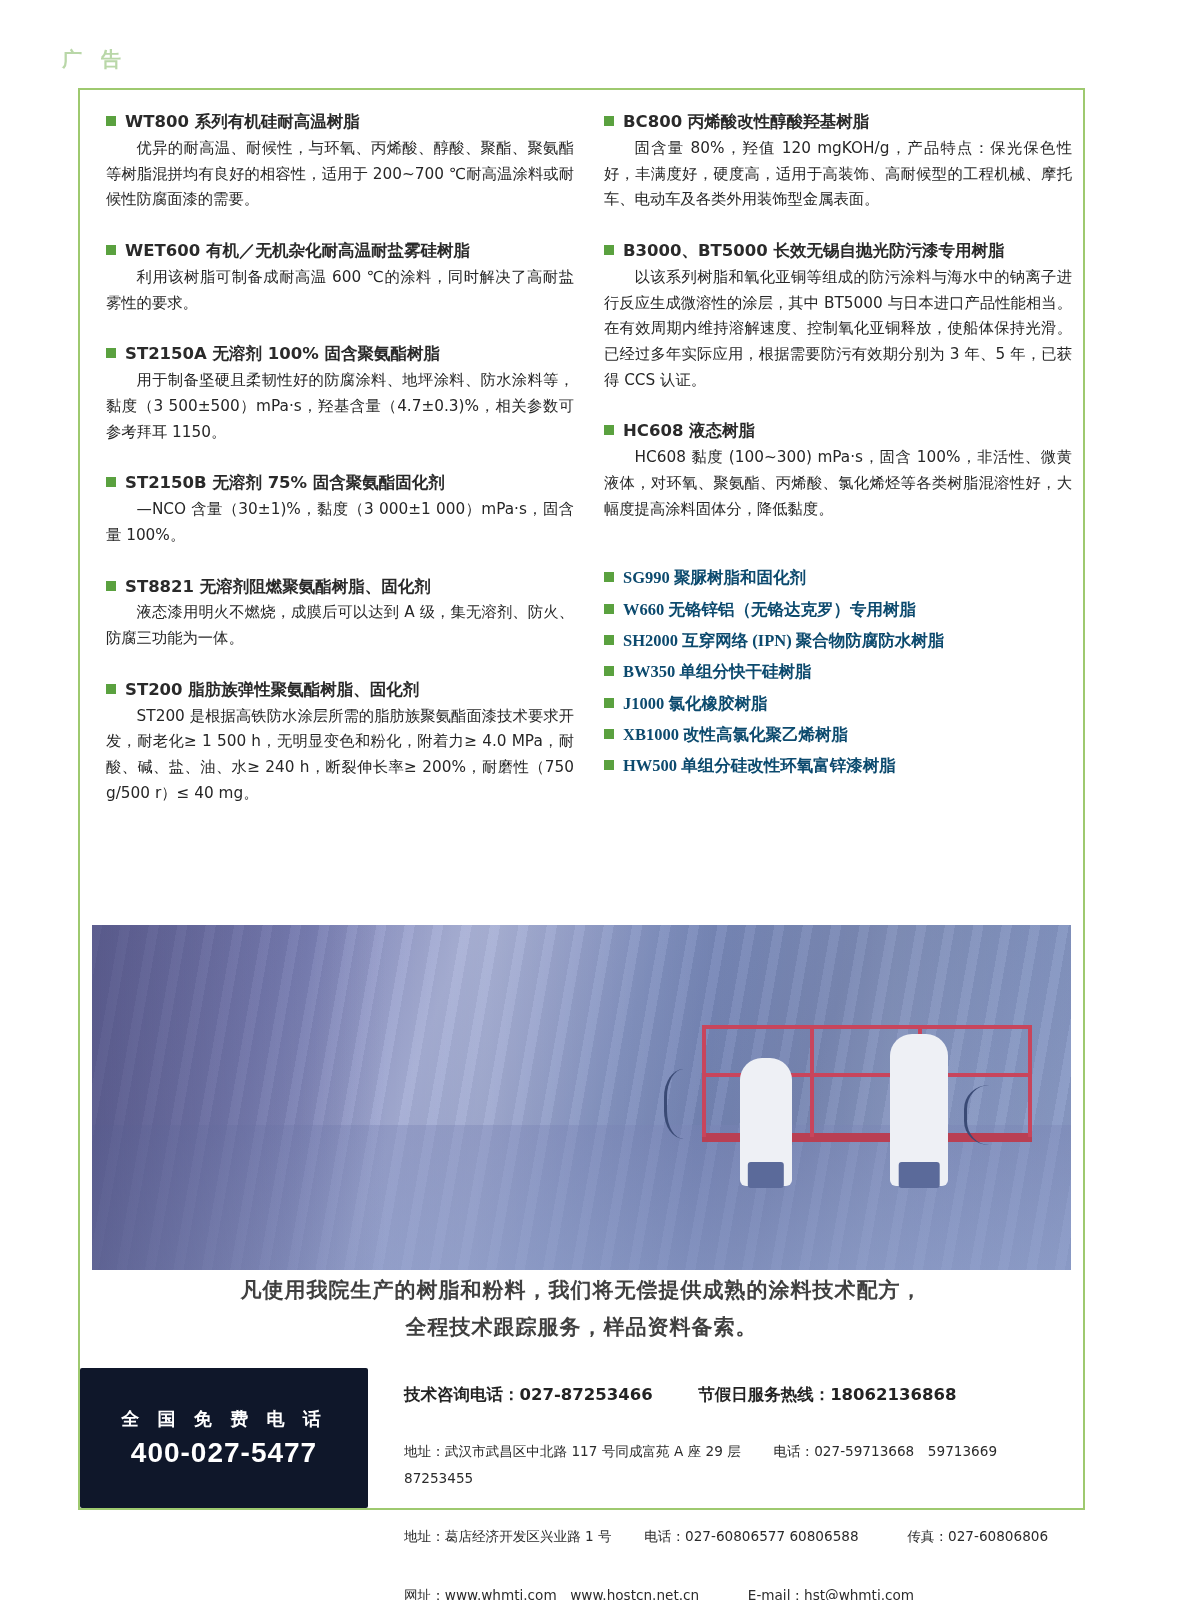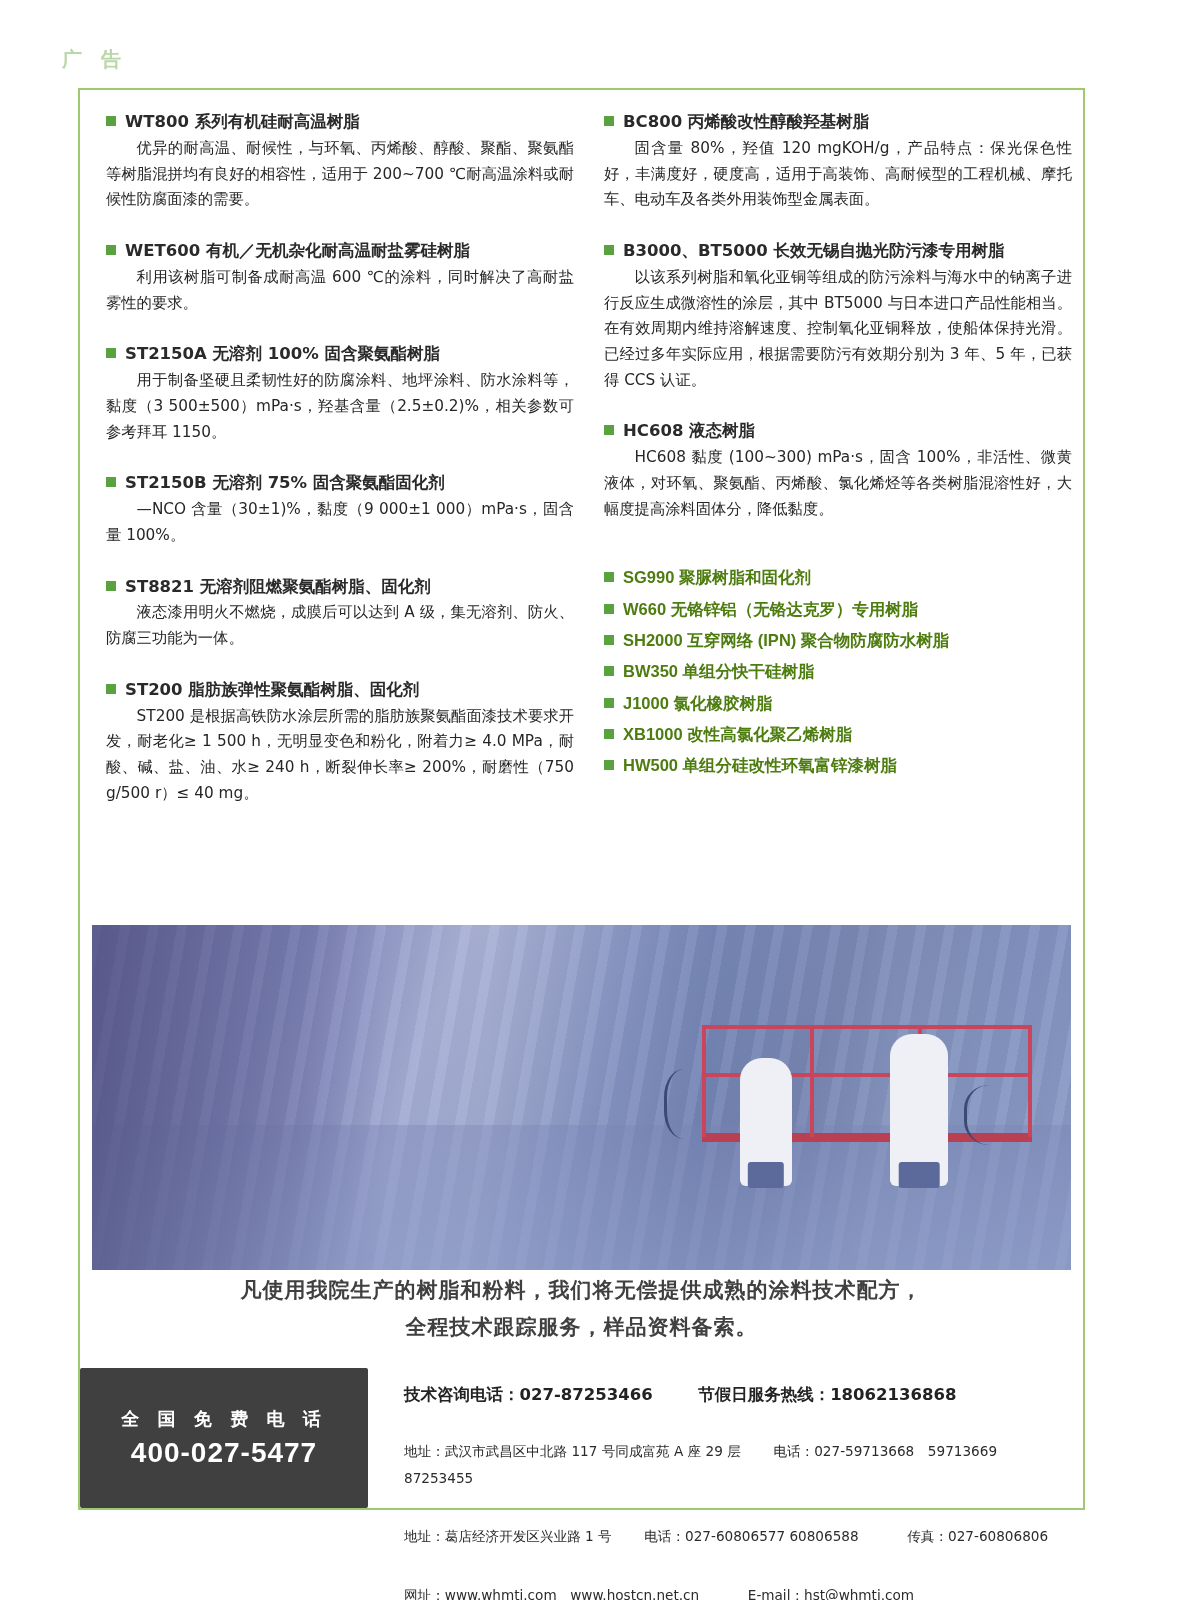--- a/index.html
+++ b/index.html
@@ -84,23 +84,23 @@
     text-align: justify;
     text-indent: 2em;
     font-family: "DejaVu Sans", sans-serif;
   }
   .list {
     margin-top: 6px;
   }
   .list .line {
     font-size: 16.5px;
     font-weight: 700;
-    color: #4d7c0f;
+    color: #0c4a6e;
     line-height: 1.9;
-    font-family: Liberation Sans, sans-serif;
+    font-family: Liberation Serif, serif;
   }
   .list .line::before {
     content: "";
     display: inline-block;
     width: 10px;
     height: 10px;
     background: #5aa13f;
     margin-right: 9px;
     vertical-align: 1px;
   }
@@ -196,21 +196,21 @@
   .footer {
     position: absolute;
     left: 80px;
     top: 1368px;
     width: 1003px;
     height: 140px;
     display: flex;
   }
   .footer-left {
     width: 288px;
-    background: #404040;
+    background: #0f172a;
     color: #ffffff;
     display: flex;
     flex-direction: column;
     align-items: center;
     justify-content: center;
     border-radius: 2px;
   }
   .footer-left .free {
     font-size: 18px;
     letter-spacing: 6px;
@@ -263,25 +263,25 @@
         <div class="item">
           <h3 class="head">WT800 系列有机硅耐高温树脂</h3>
           <p class="body">优异的耐高温、耐候性，与环氧、丙烯酸、醇酸、聚酯、聚氨酯等树脂混拼均有良好的相容性，适用于 200~700 ℃耐高温涂料或耐候性防腐面漆的需要。</p>
         </div>
         <div class="item">
           <h3 class="head">WET600 有机／无机杂化耐高温耐盐雾硅树脂</h3>
           <p class="body">利用该树脂可制备成耐高温 600 ℃的涂料，同时解决了高耐盐雾性的要求。</p>
         </div>
         <div class="item">
           <h3 class="head">ST2150A 无溶剂 100% 固含聚氨酯树脂</h3>
-          <p class="body">用于制备坚硬且柔韧性好的防腐涂料、地坪涂料、防水涂料等，黏度（3 500±500）mPa·s，羟基含量（2.5±0.2)%，相关参数可参考拜耳 1150。</p>
+          <p class="body">用于制备坚硬且柔韧性好的防腐涂料、地坪涂料、防水涂料等，黏度（3 500±500）mPa·s，羟基含量（4.7±0.3)%，相关参数可参考拜耳 1150。</p>
         </div>
         <div class="item">
           <h3 class="head">ST2150B 无溶剂 75% 固含聚氨酯固化剂</h3>
-          <p class="body">—NCO 含量（30±1)%，黏度（9 000±1 000）mPa·s，固含量 100%。</p>
+          <p class="body">—NCO 含量（30±1)%，黏度（3 000±1 000）mPa·s，固含量 100%。</p>
         </div>
         <div class="item">
           <h3 class="head">ST8821 无溶剂阻燃聚氨酯树脂、固化剂</h3>
           <p class="body">液态漆用明火不燃烧，成膜后可以达到 A 级，集无溶剂、防火、防腐三功能为一体。</p>
         </div>
         <div class="item">
           <h3 class="head">ST200 脂肪族弹性聚氨酯树脂、固化剂</h3>
           <p class="body">ST200 是根据高铁防水涂层所需的脂肪族聚氨酯面漆技术要求开发，耐老化≥ 1 500 h，无明显变色和粉化，附着力≥ 4.0 MPa，耐酸、碱、盐、油、水≥ 240 h，断裂伸长率≥ 200%，耐磨性（750 g/500 r）≤ 40 mg。</p>
         </div>
       </div>

